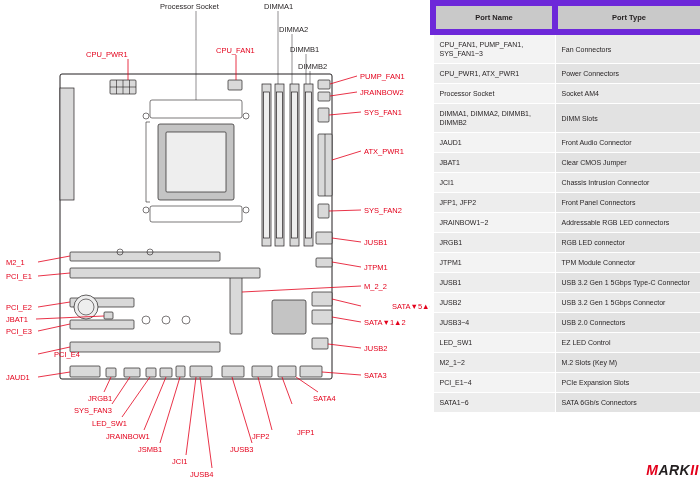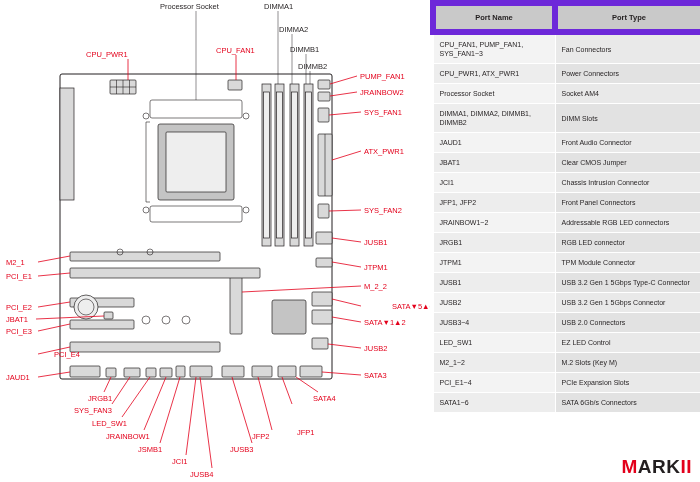--- a/index.html
+++ b/index.html
@@ -61,23 +61,23 @@
     line-height: 9px;
   }
   table.ports td.c2 { background: #e2e2e2; }
   table.ports tr:nth-child(odd) td { background: #f3f3f3; }
   table.ports tr:nth-child(odd) td.c2 { background: #e9e9e9; }
   col.col1 { width: 122px; }
   col.col2 { width: 148px; }
 
   
   #wm {
-    position:absolute; right:8px; bottom:4px;
-    font-size: 19px; font-weight: bold; letter-spacing: .5px;
-    color:#231f20; font-family:"Liberation Sans", sans-serif;
+    position:absolute; right:1px; bottom:4px;
+    font-size: 14px; font-weight: bold; letter-spacing: .5px;
+    color:#231f20; font-family:"Liberation Sans", sans-serif;font-style:italic;
   }
   #wm .red { color:#e3001b; }
 </style>
 </head>
 <body>
 
 <div id="root">
 
   <div id="diagram">
     <svg id="boardSvg" width="430" height="482" viewBox="0 0 430 482">

